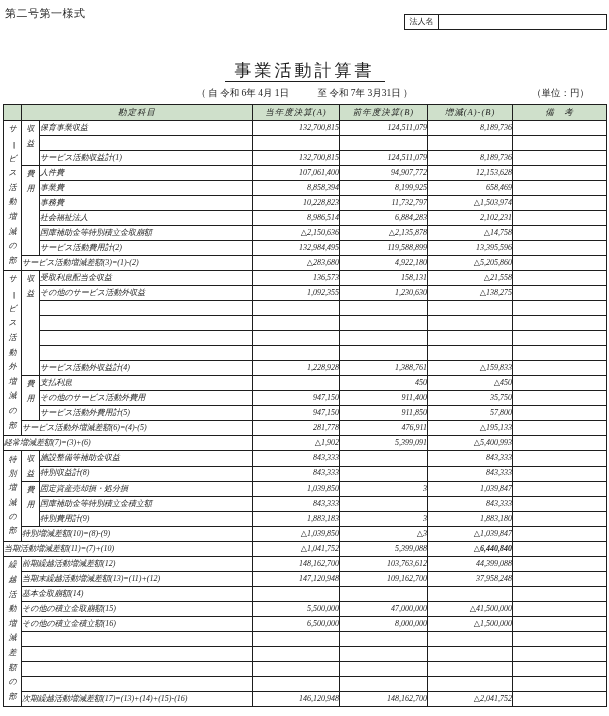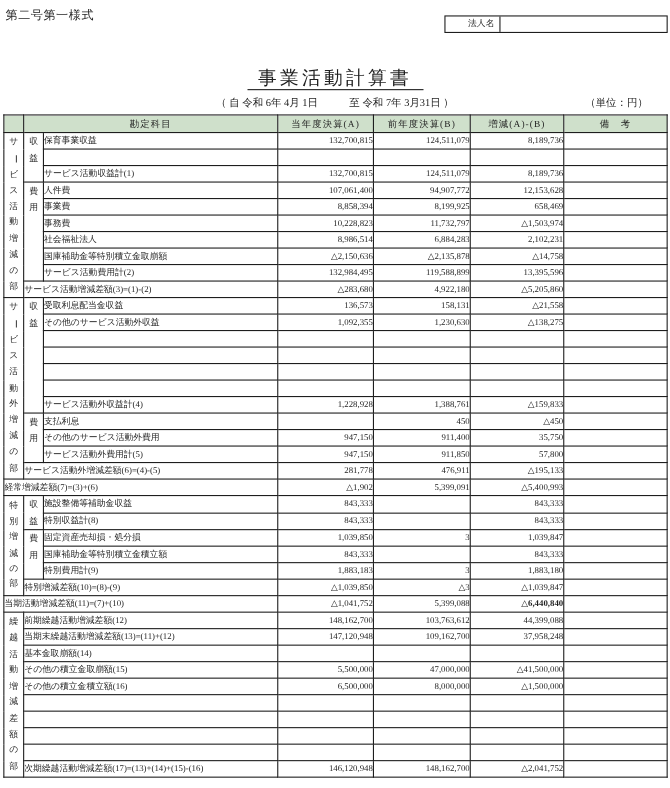--- a/index.html
+++ b/index.html
@@ -4,30 +4,30 @@
 <style>
   html,body{margin:0;padding:0;}
   body{
     width:609px;height:716px;position:relative;background:#ffffff;
     font-family:"Liberation Serif","DejaVu Serif",serif;color:#1e1e1e;
     overflow:hidden;
   }
   .form-code{position:absolute;left:5px;top:6px;font-size:11px;letter-spacing:.5px;}
   .corp-box{position:absolute;left:404px;top:14px;width:201px;height:14px;
     border:1px solid #1e1e1e;display:flex;align-items:stretch;font-size:8px;background:#fff;}
-  .corp-label{width:33px;border-right:1px solid #1e1e1e;text-align:center;line-height:13px;margin-left:16px;}
+  .corp-label{width:33px;border-right:1px solid #1e1e1e;text-align:center;line-height:13px;}
   .corp-name{flex:1;padding-left:5px;line-height:13px;letter-spacing:.5px;}
   .page-title{position:absolute;left:0;top:59px;width:100%;text-align:center;
     font-size:17px;font-weight:normal;letter-spacing:3px;}
   .page-title span{border-bottom:1.5px solid #1e1e1e;padding:0 10px 1px 10px;}
   .period{position:absolute;left:0;top:87px;width:100%;text-align:center;font-size:9.5px;white-space:pre;}
   .unit-note{position:absolute;right:20px;top:87px;font-size:9.5px;}
 
   table.stmt{position:absolute;left:3px;top:104px;width:603px;
-    border-collapse:collapse;table-layout:fixed;border:1.5px solid #1e1e1e;}
+    border-collapse:collapse;table-layout:fixed;border:1.5px solid #1e1e1e;font-style:italic;}
   table.stmt td,table.stmt th{border:1px solid #1e1e1e;padding:0;overflow:hidden;
     font-weight:normal;font-size:8px;line-height:1.1;}
   table.stmt thead th{background:#cfe0cb;height:15px;text-align:center;font-size:8.5px;letter-spacing:1px;}
   table.stmt tbody tr{height:15px;}
   td.acct{padding-left:3px;text-align:left;white-space:nowrap;}
   td.acct.c{text-align:left;padding-left:0;}
   td.num{text-align:right;padding-right:3px;font-size:8.2px;white-space:nowrap;}
   td.num.boldval{font-weight:bold;}
   td.note{}
   td.sec{vertical-align:middle;}

